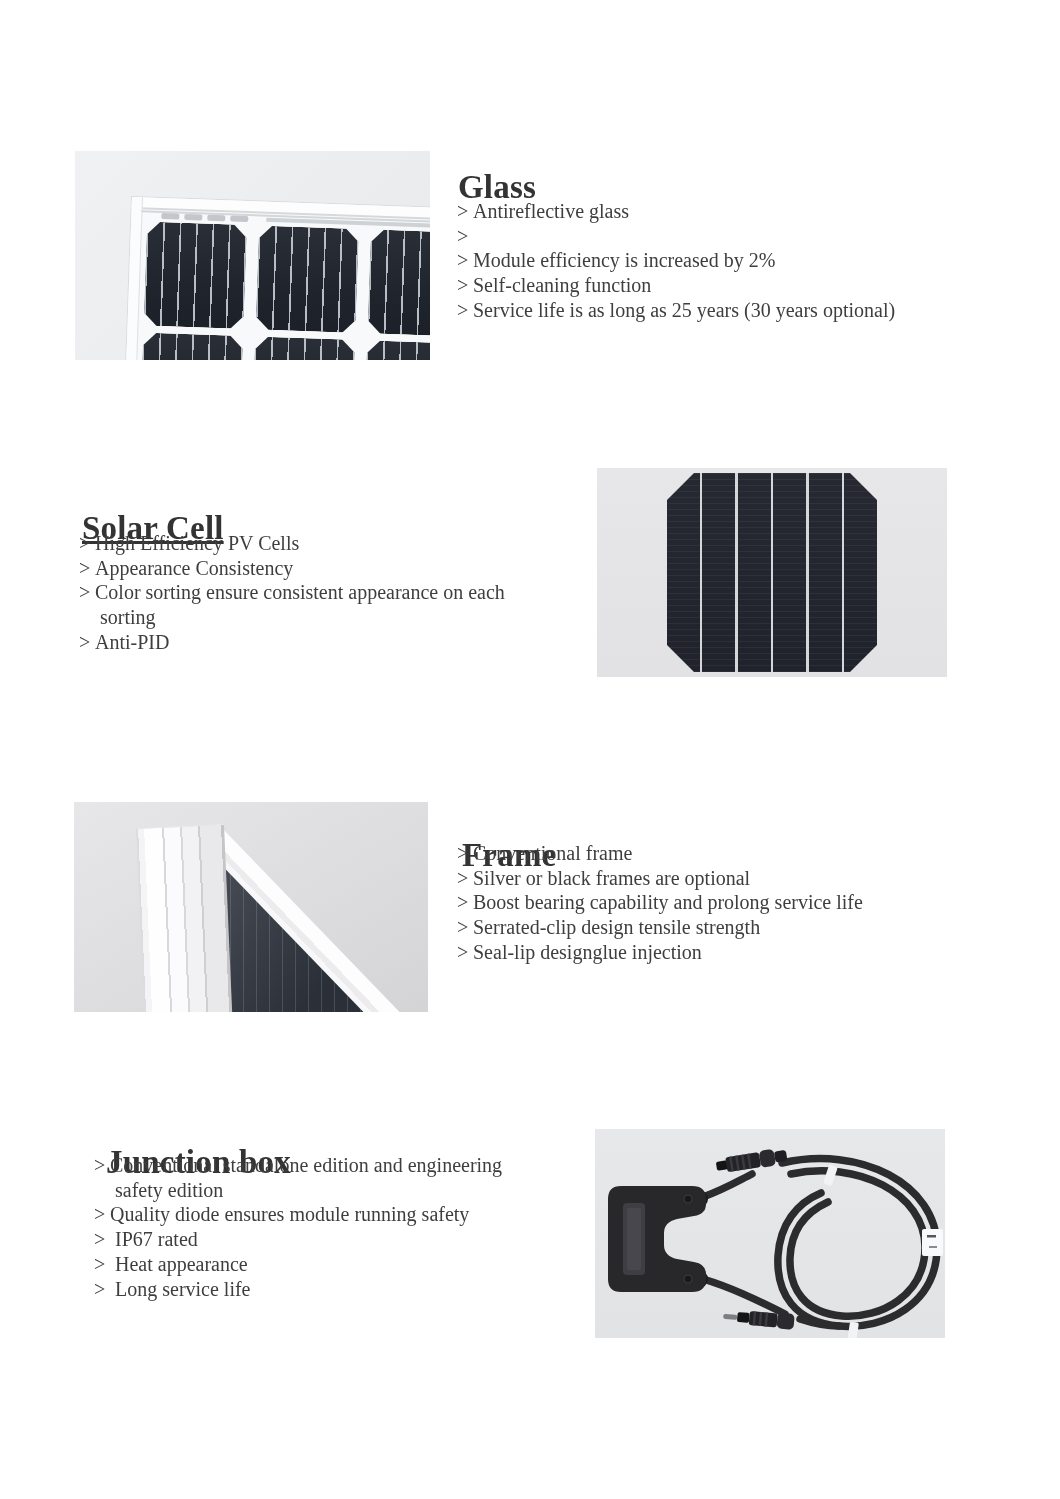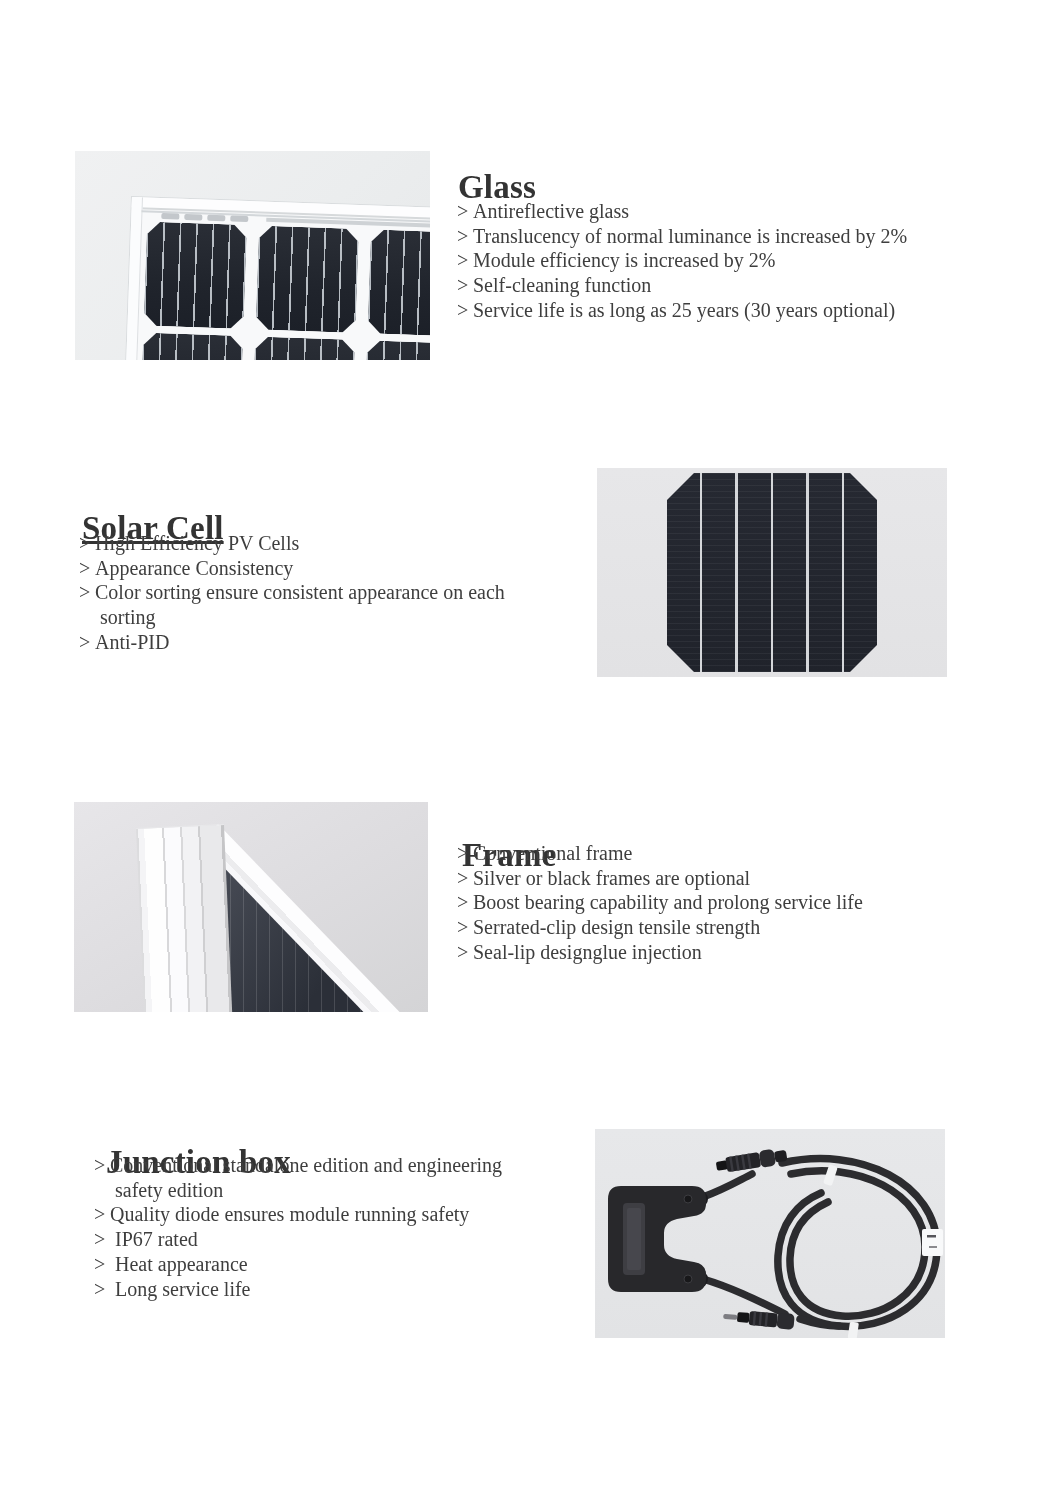--- a/index.html
+++ b/index.html
@@ -100,21 +100,20 @@
   </div>
 
   <h2 class="sec-title" style="left:458px;top:142px;text-align:center;">Glass</h2>
   <div class="bullets" style="left:457px;top:199px;width:580px;">
     <div class="b">
         <span class="m">&gt;</span>
         <span class="t">Antireflective glass</span>
       </div>
     <div class="b">
         <span class="m">&gt;</span>
-        <span class="t">Translucency of normal luminance is increased by 2%</span>
       </div>
     <div class="b">
         <span class="m">&gt;</span>
         <span class="t">Module efficiency is increased by 2%</span>
       </div>
     <div class="b">
         <span class="m">&gt;</span>
         <span class="t">Self-cleaning function</span>
       </div>
     <div class="b">

